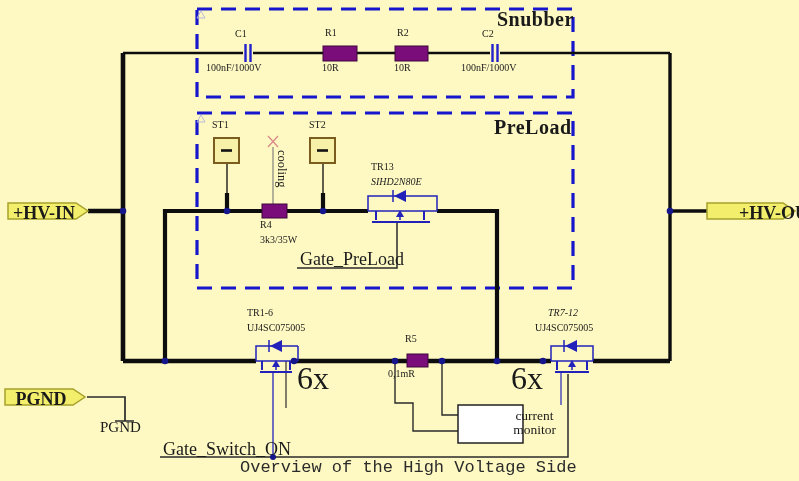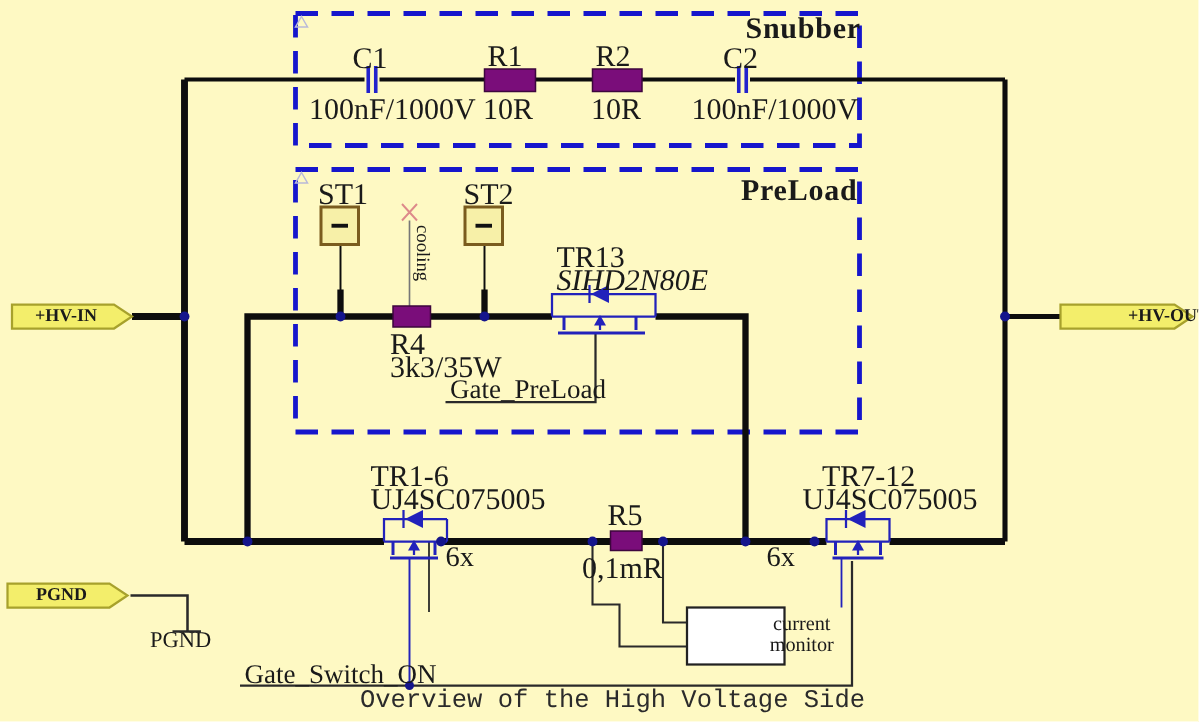--- a/index.html
+++ b/index.html
@@ -1,23 +1,23 @@
 <!DOCTYPE html>
 <html><head>
 <meta charset="utf-8">
 <style>
   html,body{margin:0;padding:0;background:#ffffff;}
   #canvas{position:relative;width:799px;height:481px;background:#fef9c3;overflow:hidden;
           font-family:"Liberation Serif",serif;}
   svg{position:absolute;left:0;top:0;}
-  .lb{position:absolute;font-family:"Liberation Serif",serif;font-size:20px;color:#1a1a1a;
+  .lb{position:absolute;font-family:"Liberation Serif",serif;font-size:10px;color:#1a1a1a;
       white-space:nowrap;line-height:1.05;}
   .sect{font-size:20px;font-weight:bold;letter-spacing:.5px;}
-  .mult{font-size:19px;}
-  .conn{font-weight:bold;font-size:12px;text-align:center;}
+  .mult{font-size:32px;}
+  .conn{font-weight:bold;font-size:18px;text-align:center;}
   .rot{transform:rotate(90deg);transform-origin:0 0;font-size:12.5px;}
   .netlbl{font-size:18px;}
   .caption{font-family:Liberation Mono, monospace;font-size:17px;color:#2b2b2b;
            width:320px;text-align:center;}
   .cmtext{font-size:13.5px;text-align:center;width:65px;}
 </style>
 </head>
 <body>
 
 <div id="canvas">
@@ -164,21 +164,21 @@
 <div class="lb" style="left:260px;top:235px;">3k3/35W</div>
 <div class="lb netlbl" style="left:300px;top:250px;">Gate_PreLoad</div>
 
 <div class="lb" style="left:247px;top:308px;">TR1-6</div>
 <div class="lb" style="left:247px;top:323px;">UJ4SC075005</div>
 <div class="lb mult" style="left:297px;top:362px;">6x</div>
 
 <div class="lb" style="left:405px;top:334px;">R5</div>
 <div class="lb" style="left:388px;top:369px;text-align:center;">0,1mR</div>
 
-<div class="lb" style="left:548px;top:308px;">TR7-12</div>
+<div class="lb" style="left:548px;top:308px;font-style:italic;">TR7-12</div>
 <div class="lb" style="left:535px;top:323px;">UJ4SC075005</div>
 <div class="lb mult" style="left:511px;top:362px;">6x</div>
 
 <div class="lb cmtext" style="left:458px;top:409px;padding-left:44px;">
   <div>current</div>
   <div>monitor</div>
 </div>
 
 <div class="lb netlbl" style="left:163px;top:440px;">Gate_Switch_ON</div>
 <div class="lb" style="left:100px;top:420px;font-size:15px;">PGND</div>

